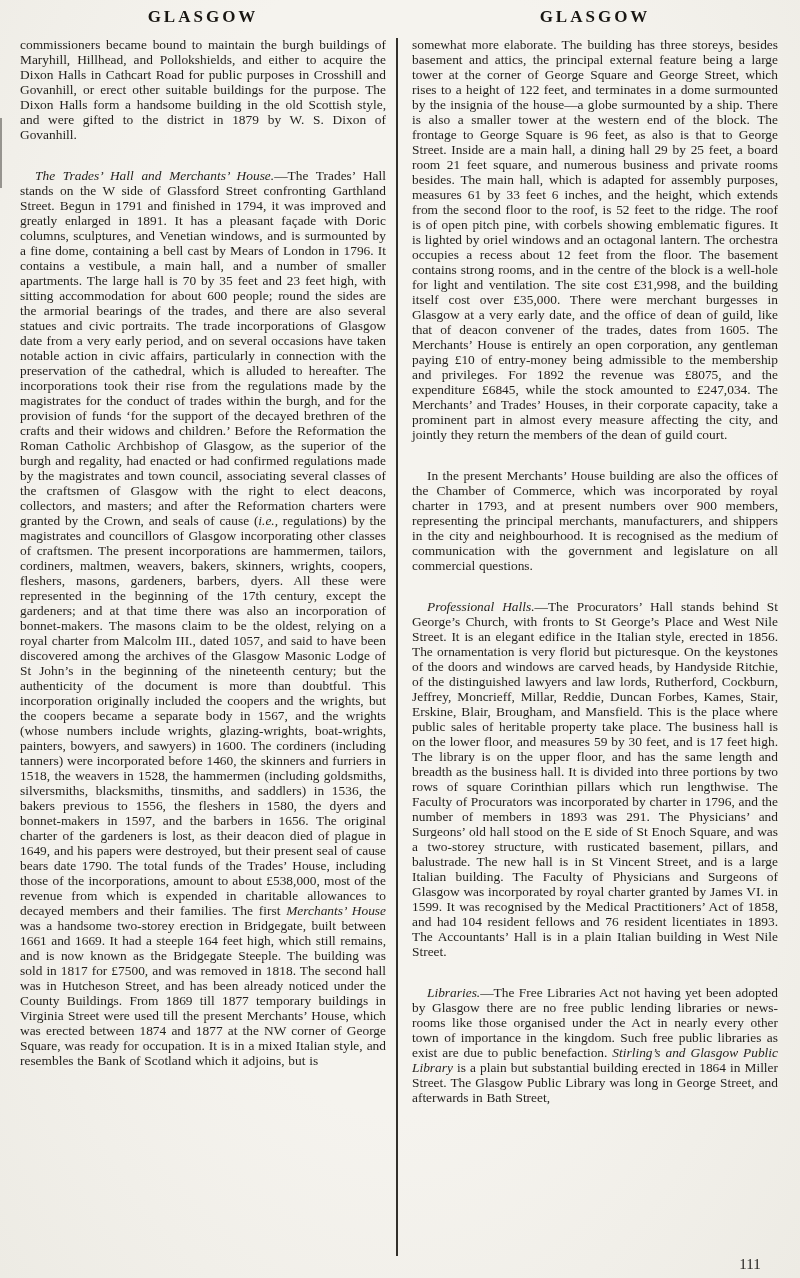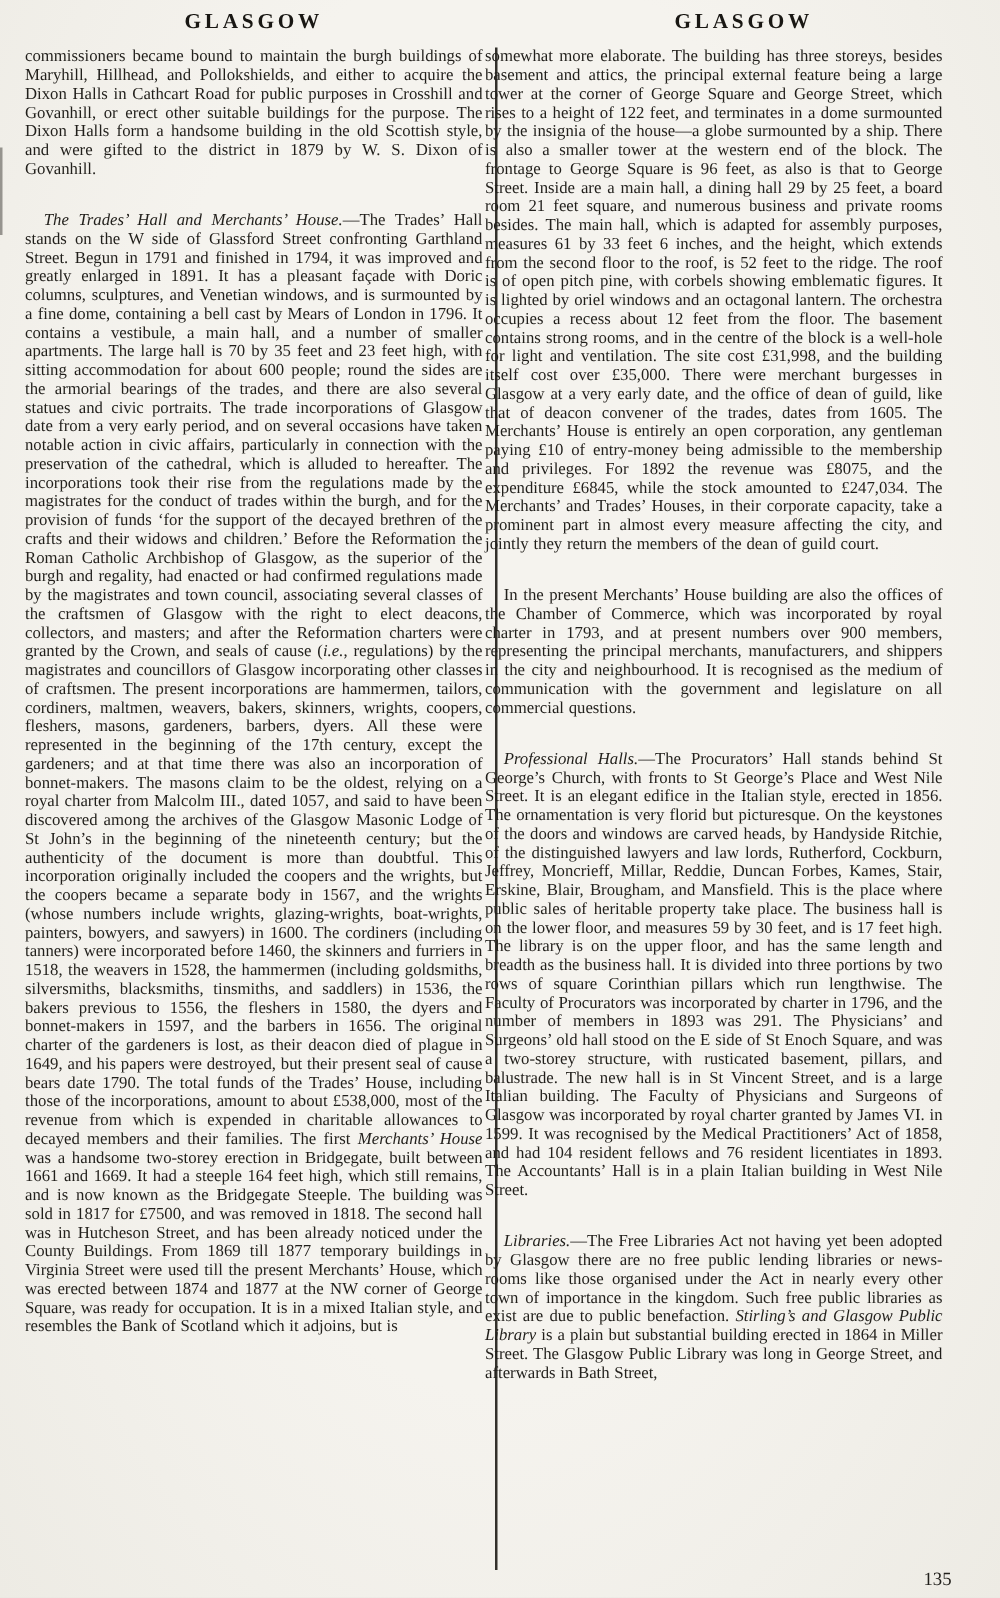--- a/index.html
+++ b/index.html
@@ -33,21 +33,21 @@
     background: #33302b;
   }
   .column {
     position: absolute;
     top: 37px;
     font-size: 13.4px;
     line-height: 15px;
     word-spacing: 0.4px;
   }
   .column.left { left: 20px; width: 366px; }
-  .column.right { left: 388px; width: 366px; }
+  .column.right { left: 412px; width: 366px; }
   .para {
     margin: 0;
     text-align: justify;
     text-justify: inter-word;
   }
   .para.indent { text-indent: 15px; margin-top: 26px; }
   .para em { font-style: italic; }
   .page-number {
     position: absolute;
     left: 728px; top: 1256px;
@@ -82,15 +82,15 @@
     <p class="para indent"><em>The Trades’ Hall and Merchants’ House.</em><span>—The Trades’ Hall stands on the W side of Glassford Street confronting Garthland Street.  Begun in 1791 and finished in 1794, it was improved and greatly enlarged in 1891.  It has a pleasant façade with Doric columns, sculptures, and Venetian windows, and is surmounted by a fine dome, containing a bell cast by Mears of London in 1796.  It contains a vestibule, a main hall, and a number of smaller apartments.  The large hall is 70 by 35 feet and 23 feet high, with sitting accommodation for about 600 people; round the sides are the armorial bearings of the trades, and there are also several statues and civic portraits.  The trade incorporations of Glasgow date from a very early period, and on several occasions have taken notable action in civic affairs, particularly in connection with the preservation of the cathedral, which is alluded to hereafter.  The incorporations took their rise from the regulations made by the magistrates for the conduct of trades within the burgh, and for the provision of funds ‘for the support of the decayed brethren of the crafts and their widows and children.’  Before the Reformation the Roman Catholic Archbishop of Glasgow, as the superior of the burgh and regality, had enacted or had confirmed regulations made by the magistrates and town council, associating several classes of the craftsmen of Glasgow with the right to elect deacons, collectors, and masters; and after the Reformation charters were granted by the Crown, and seals of cause (</span><em>i.e.</em><span>, regulations) by the magistrates and councillors of Glasgow incorporating other classes of craftsmen.  The present incorporations are hammermen, tailors, cordiners, maltmen, weavers, bakers, skinners, wrights, coopers, fleshers, masons, gardeners, barbers, dyers.  All these were represented in the beginning of the 17th century, except the gardeners; and at that time there was also an incorporation of bonnet-makers.  The masons claim to be the oldest, relying on a royal charter from Malcolm III., dated 1057, and said to have been discovered among the archives of the Glasgow Masonic Lodge of St John’s in the beginning of the nineteenth century; but the authenticity of the document is more than doubtful.  This incorporation originally included the coopers and the wrights, but the coopers became a separate body in 1567, and the wrights (whose numbers include wrights, glazing-wrights, boat-wrights, painters, bowyers, and sawyers) in 1600.  The cordiners (including tanners) were incorporated before 1460, the skinners and furriers in 1518, the weavers in 1528, the hammermen (including goldsmiths, silversmiths, blacksmiths, tinsmiths, and saddlers) in 1536, the bakers previous to 1556, the fleshers in 1580, the dyers and bonnet-makers in 1597, and the barbers in 1656.  The original charter of the gardeners is lost, as their deacon died of plague in 1649, and his papers were destroyed, but their present seal of cause bears date 1790.  The total funds of the Trades’ House, including those of the incorporations, amount to about £538,000, most of the revenue from which is expended in charitable allowances to decayed members and their families.  The first </span><em>Merchants’ House</em><span> was a handsome two-storey erection in Bridgegate, built between 1661 and 1669.  It had a steeple 164 feet high, which still remains, and is now known as the Bridgegate Steeple.  The building was sold in 1817 for £7500, and was removed in 1818.  The second hall was in Hutcheson Street, and has been already noticed under the County Buildings.  From 1869 till 1877 temporary buildings in Virginia Street were used till the present Merchants’ House, which was erected between 1874 and 1877 at the NW corner of George Square, was ready for occupation.  It is in a mixed Italian style, and resembles the Bank of Scotland which it adjoins, but is</span></p>
   </section>
 
   <section class="column right">
     <p class="para"><span>somewhat more elaborate.  The building has three storeys, besides basement and attics, the principal external feature being a large tower at the corner of George Square and George Street, which rises to a height of 122 feet, and terminates in a dome surmounted by the insignia of the house—a globe surmounted by a ship.  There is also a smaller tower at the western end of the block.  The frontage to George Square is 96 feet, as also is that to George Street.  Inside are a main hall, a dining hall 29 by 25 feet, a board room 21 feet square, and numerous business and private rooms besides.  The main hall, which is adapted for assembly purposes, measures 61 by 33 feet 6 inches, and the height, which extends from the second floor to the roof, is 52 feet to the ridge.  The roof is of open pitch pine, with corbels showing emblematic figures.  It is lighted by oriel windows and an octagonal lantern.  The orchestra occupies a recess about 12 feet from the floor.  The basement contains strong rooms, and in the centre of the block is a well-hole for light and ventilation.  The site cost £31,998, and the building itself cost over £35,000.  There were merchant burgesses in Glasgow at a very early date, and the office of dean of guild, like that of deacon convener of the trades, dates from 1605.  The Merchants’ House is entirely an open corporation, any gentleman paying £10 of entry-money being admissible to the membership and privileges.  For 1892 the revenue was £8075, and the expenditure £6845, while the stock amounted to £247,034.  The Merchants’ and Trades’ Houses, in their corporate capacity, take a prominent part in almost every measure affecting the city, and jointly they return the members of the dean of guild court.</span></p>
     <p class="para indent"><span>In the present Merchants’ House building are also the offices of the Chamber of Commerce, which was incorporated by royal charter in 1793, and at present numbers over 900 members, representing the principal merchants, manufacturers, and shippers in the city and neighbourhood.  It is recognised as the medium of communication with the government and legislature on all commercial questions.</span></p>
     <p class="para indent"><em>Professional Halls.</em><span>—The Procurators’ Hall stands behind St George’s Church, with fronts to St George’s Place and West Nile Street.  It is an elegant edifice in the Italian style, erected in 1856.  The ornamentation is very florid but picturesque.  On the keystones of the doors and windows are carved heads, by Handyside Ritchie, of the distinguished lawyers and law lords, Rutherford, Cockburn, Jeffrey, Moncrieff, Millar, Reddie, Duncan Forbes, Kames, Stair, Erskine, Blair, Brougham, and Mansfield.  This is the place where public sales of heritable property take place.  The business hall is on the lower floor, and measures 59 by 30 feet, and is 17 feet high.  The library is on the upper floor, and has the same length and breadth as the business hall.  It is divided into three portions by two rows of square Corinthian pillars which run lengthwise.  The Faculty of Procurators was incorporated by charter in 1796, and the number of members in 1893 was 291.  The Physicians’ and Surgeons’ old hall stood on the E side of St Enoch Square, and was a two-storey structure, with rusticated basement, pillars, and balustrade.  The new hall is in St Vincent Street, and is a large Italian building.  The Faculty of Physicians and Surgeons of Glasgow was incorporated by royal charter granted by James VI. in 1599.  It was recognised by the Medical Practitioners’ Act of 1858, and had 104 resident fellows and 76 resident licentiates in 1893.  The Accountants’ Hall is in a plain Italian building in West Nile Street.</span></p>
     <p class="para indent"><em>Libraries.</em><span>—The Free Libraries Act not having yet been adopted by Glasgow there are no free public lending libraries or news-rooms like those organised under the Act in nearly every other town of importance in the kingdom.  Such free public libraries as exist are due to public benefaction.  </span><em>Stirling’s and Glasgow Public Library</em><span> is a plain but substantial building erected in 1864 in Miller Street.  The Glasgow Public Library was long in George Street, and afterwards in Bath Street,</span></p>
   </section>
 
-  <div class="page-number">135</div>
+  <div class="page-number">111</div>
 
 </div>
 
 </body></html>

